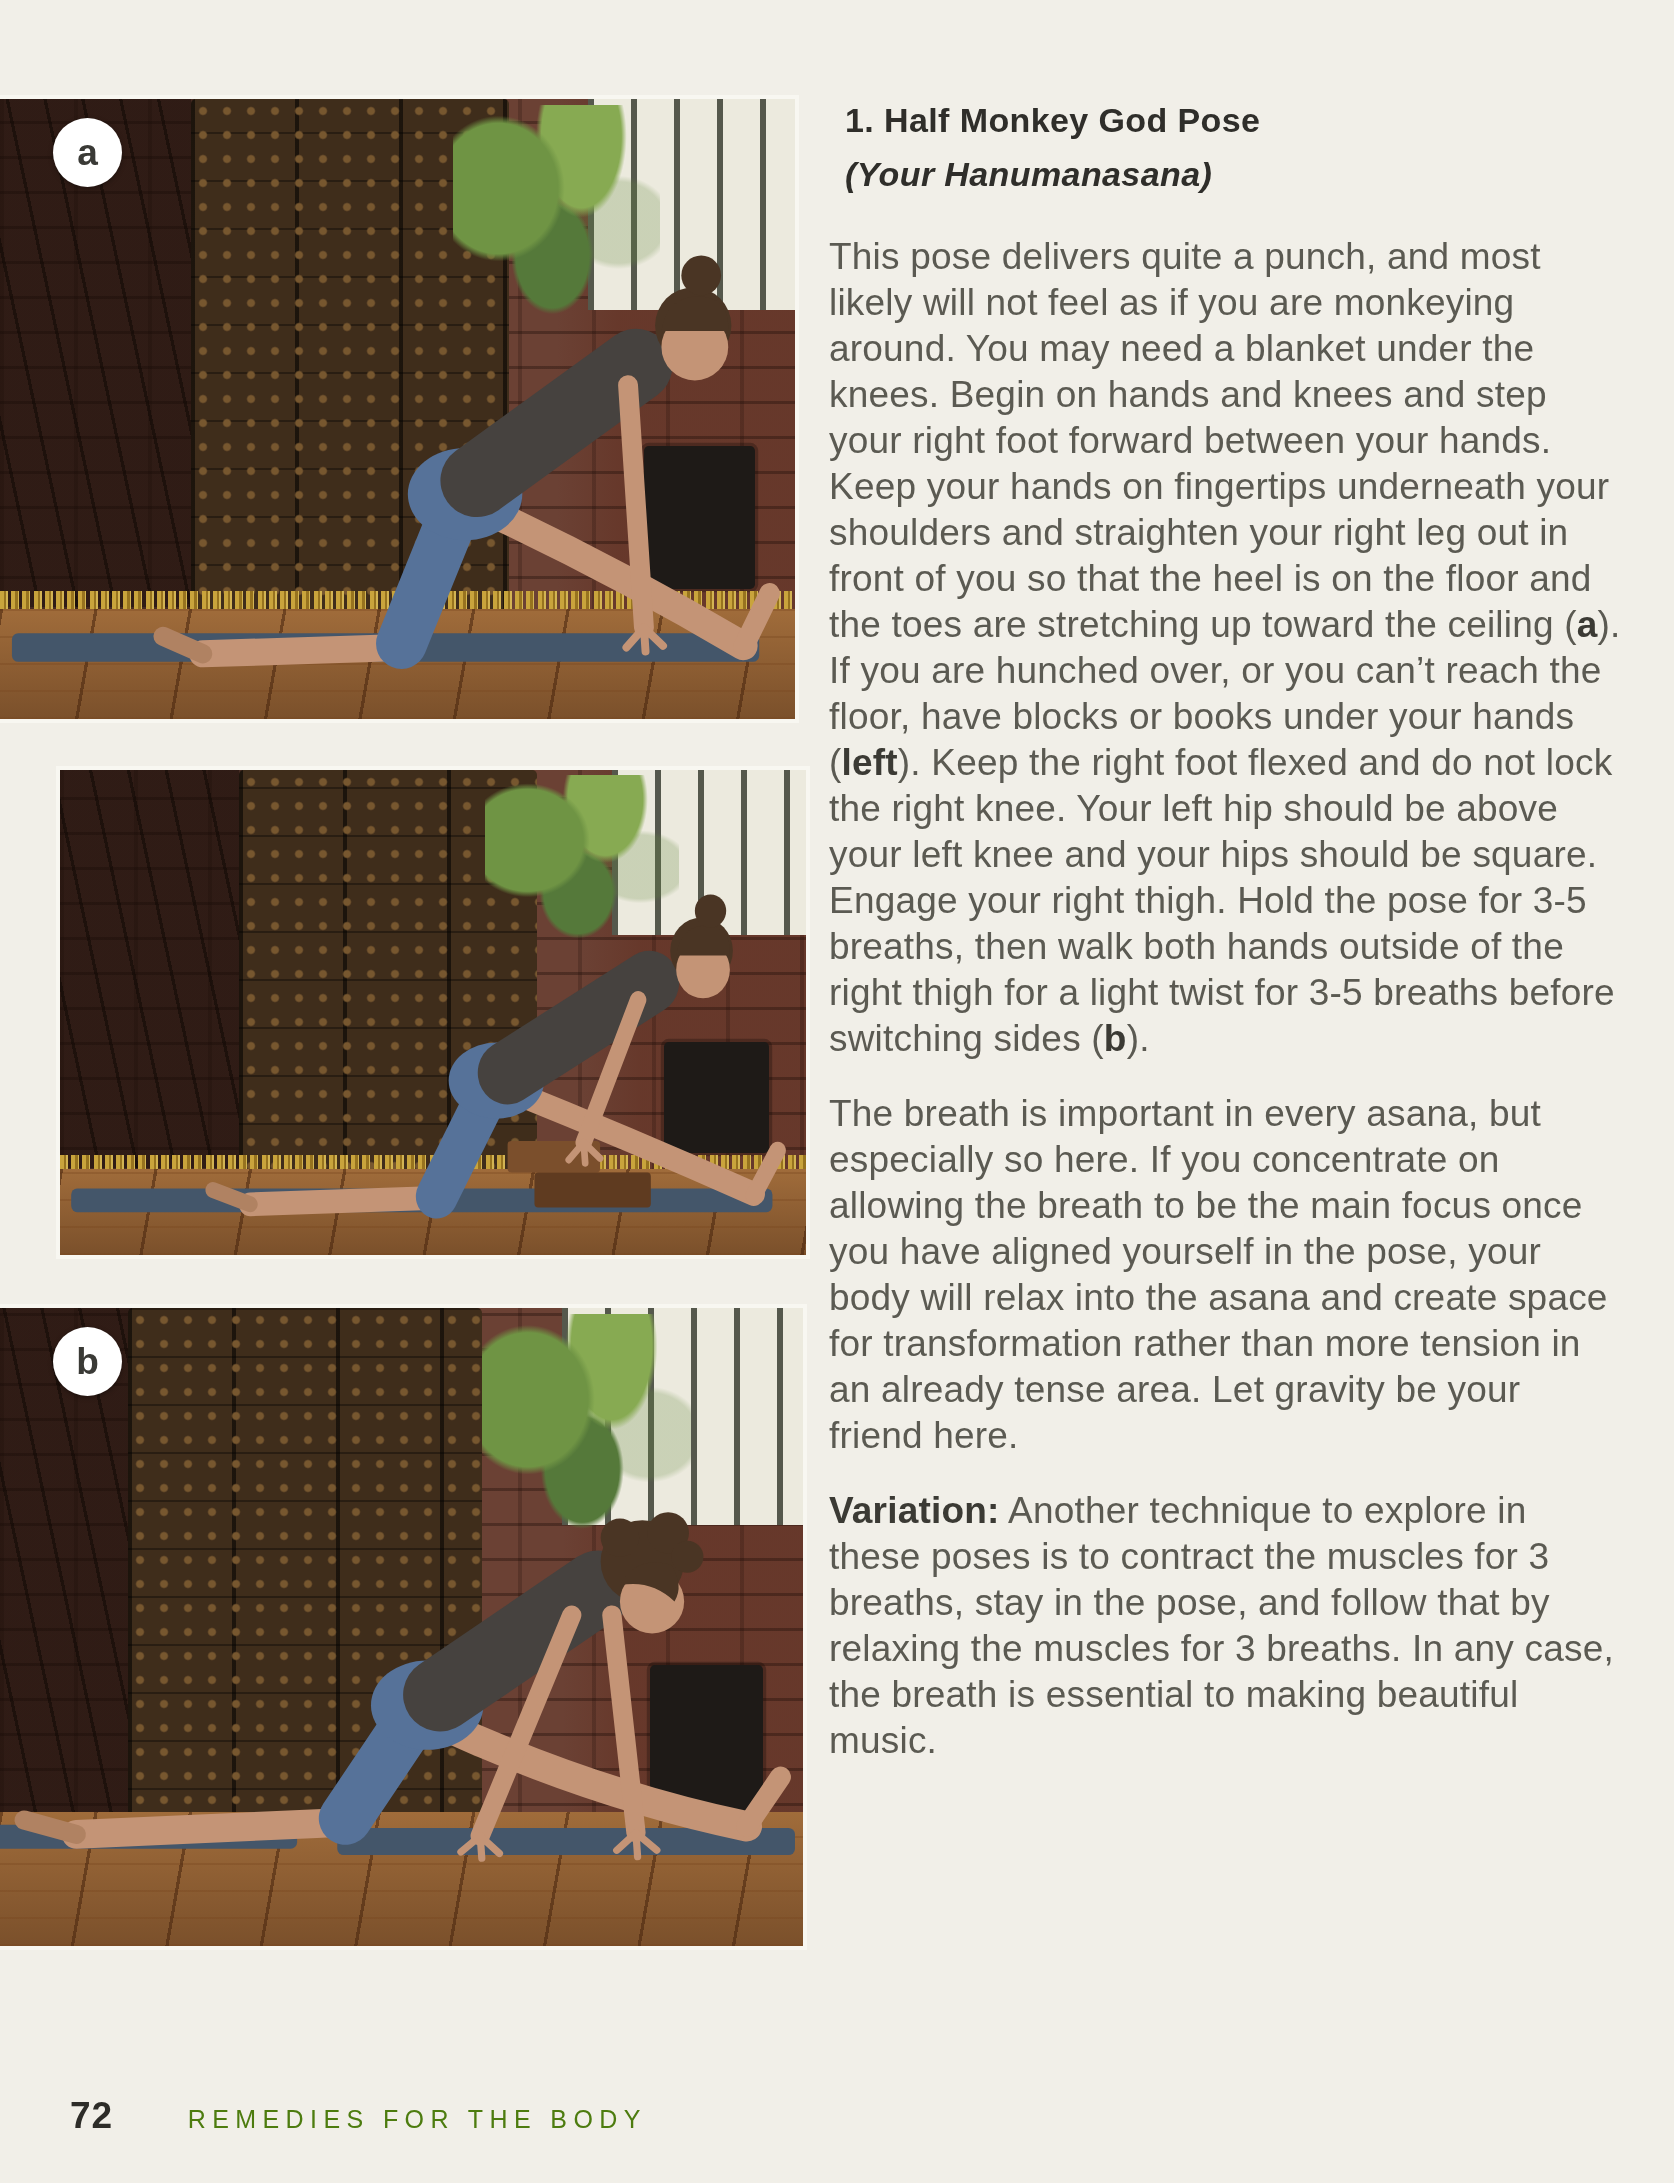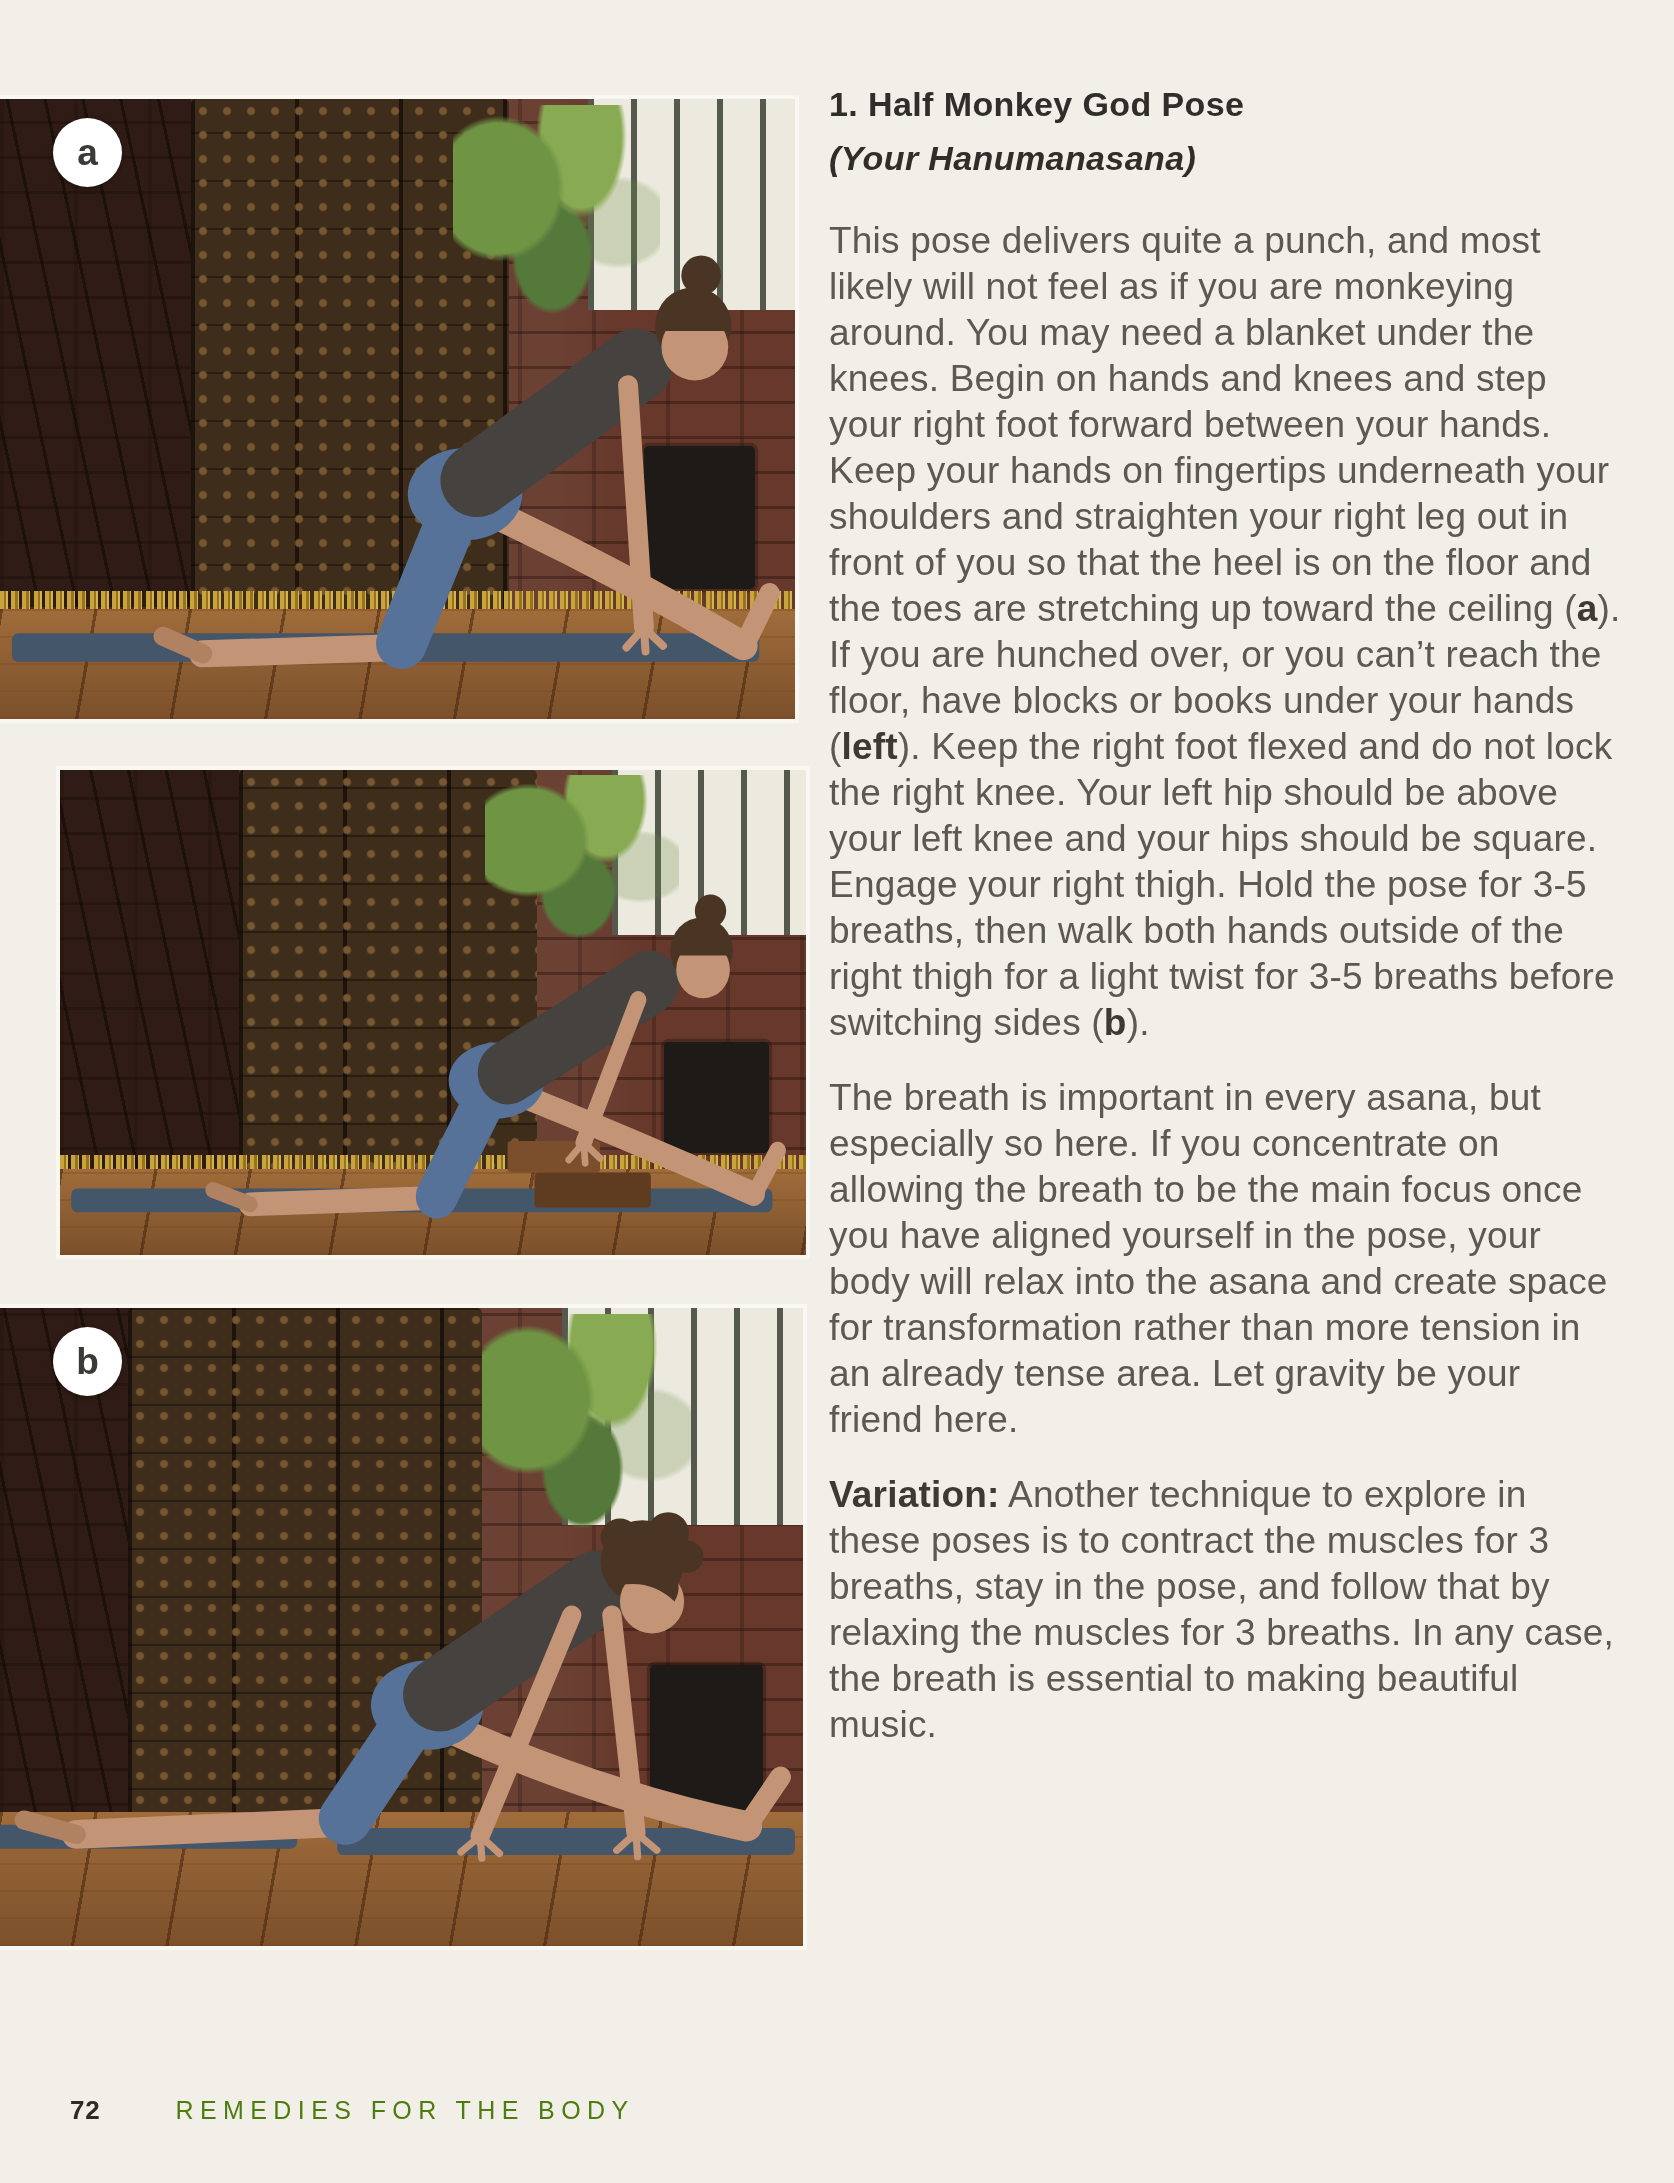--- a/index.html
+++ b/index.html
@@ -43,29 +43,29 @@
       repeating-linear-gradient(0deg, rgba(120,70,30,.35) 0 2.4px, transparent 2.4px 27px),
       linear-gradient(rgba(190,120,60,.25), rgba(60,25,8,.3));}
   .pose{position:absolute;left:0;right:0;bottom:0;width:100%;height:100%;}
 
   .badge{position:absolute;top:19px;left:53px;width:69px;height:69px;border-radius:50%;
     background:#ffffff;display:flex;align-items:center;justify-content:center;
     font-weight:700;font-size:37px;color:#3a3a36;box-shadow:0 1.6px 4.8px rgba(0,0,0,.35);}
 
   
   .text-col{position:absolute;left:829px;top:77px;width:793px;}
-  .heading{margin:0;color:#2f2e2a;font-size:34px;line-height:1.6;font-weight:700;letter-spacing:0.4px;}
+  .heading{margin:16px;color:#2f2e2a;font-size:34px;line-height:1.6;font-weight:700;letter-spacing:0.4px;}
   .heading .h2{font-style:italic;}
   .body-copy{margin-top:32px;}
   .body-para{margin:0 0 29px 0;color:#5b5a52;font-size:37px;line-height:46px;letter-spacing:0.2px;font-weight:400;}
   .body-para .b{font-weight:700;color:#3b3a34;}
 
   
   .footer{position:absolute;left:70px;top:2095px;display:flex;align-items:baseline;}
-  .pagenum{font-weight:700;font-size:26px;color:#2d2c28;letter-spacing:0.8px;}
+  .pagenum{font-weight:700;font-size:37px;color:#2d2c28;letter-spacing:0.8px;}
   .running-title{margin-left:75px;font-size:25px;color:#4d7c0f;letter-spacing:6.4px;font-weight:400;}
 </style>
 </head>
 <body>
 
 <div class="page">
 
   <figure class="photo photo-a" style="margin:0;">
     <div class="layer wall"></div>
     <div class="layer wall-shade"></div>

